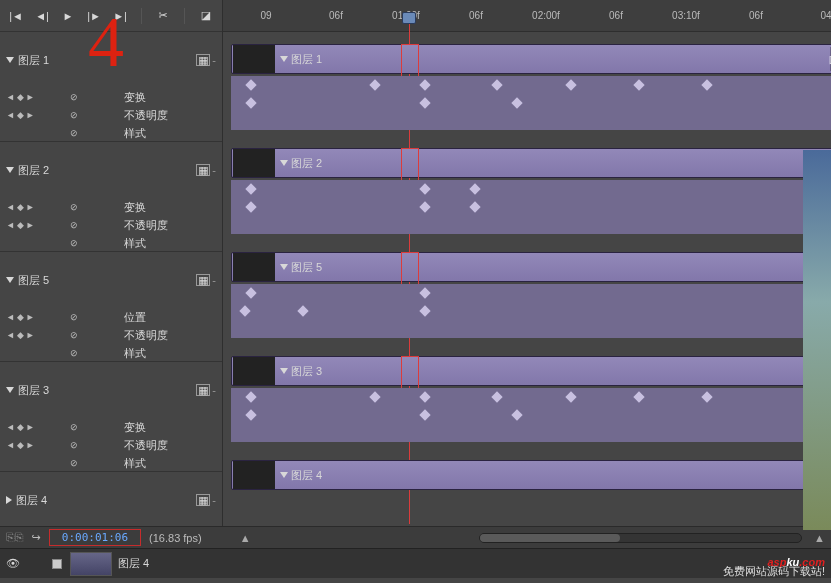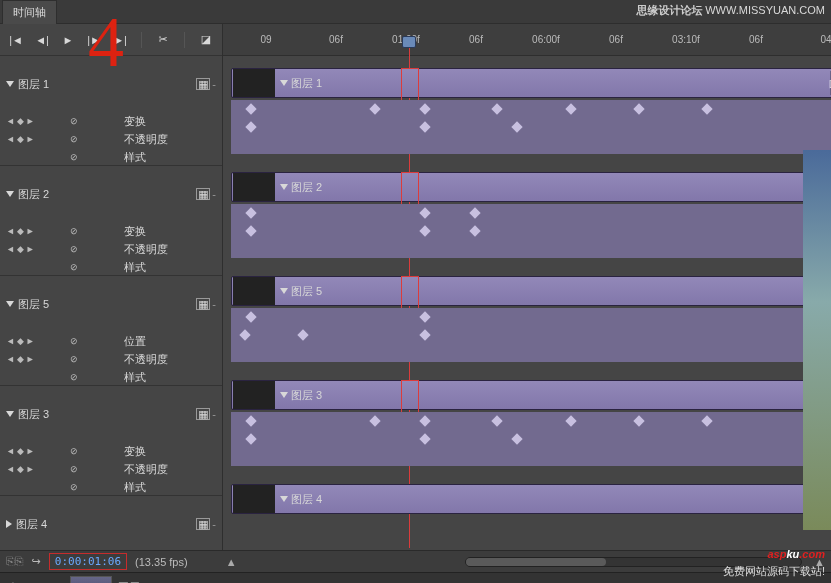--- a/index.html
+++ b/index.html
@@ -37,50 +37,44 @@
 .playhead .line{position:absolute;width:1px;height:500px;background:#db3c3c;left:0;top:12px}
 .tracks{flex:1;position:relative}
 .clipstrip{position:absolute;left:8px;right:20px;height:30px;background:linear-gradient(#9288b8,#8277aa);border:1px solid #2a2340;display:flex;align-items:center;border-radius:2px;overflow:hidden}
 .clipstrip .thumb{width:42px;height:28px;background:#222;margin:0 1px;flex-shrink:0}
 .clipstrip .lbl{display:flex;align-items:center;gap:3px;margin-left:4px}
 .clipstrip .end{position:absolute;right:2px;top:2px;bottom:2px;width:8px;background:rgba(0,0,0,.25);display:flex;align-items:center;justify-content:center;color:#fff}
 .kfrow{position:absolute;left:8px;right:20px;height:18px;background:#726a8f}
 .diamond{position:absolute;width:8px;height:8px;background:#c8c0e0;transform:rotate(45deg);top:5px}
 .redbox{position:absolute;left:178px;width:18px;border:1px solid #db3c3c;pointer-events:none}
 .statusbar{height:22px;background:#3c3c3c;border-top:1px solid #2a2a2a;display:flex;align-items:center;padding:0 6px;gap:8px}
-.tc{border:1px solid #c62c2c;color:#6aa9ff;padding:1px 5px;font-family:monospace}
+.tc{border:1px solid #c62c2c;color:#6aa9ff;padding:1px 12px;font-family:monospace}
 .fps{color:#bbb}
 .scrollbar{flex:1;height:10px;background:#343434;border:1px solid #222;border-radius:5px;margin-left:220px;position:relative}
 .scrollbar .th{position:absolute;left:0;width:140px;top:0;bottom:0;background:#5a5a5a;border-radius:5px}
 .bottomstrip{height:30px;background:#333;border-top:1px solid #222;display:flex;align-items:center;padding:0 4px;position:relative}
 .eye{width:18px;height:14px;display:inline-flex;align-items:center;justify-content:center}
 .btm-thumb{width:42px;height:24px;border:1px solid #555;margin-left:8px;background:linear-gradient(#668,#446)}
-.aspku{position:absolute;right:6px;bottom:20px;font-weight:bold;font-size:20px;font-style:italic}
+.aspku{position:absolute;right:6px;bottom:12px;font-weight:bold;font-size:20px;font-style:italic}
 .aspku .r{color:#e02020}
 .aspku .w{color:#fff}
 .aspku .s{font-size:11px}
 .cnfoot{position:absolute;right:6px;bottom:4px;color:#ddd;font-size:11px}
 .annot4{position:absolute;left:88px;top:6px;font-size:72px;font-family:serif;color:#d21;font-weight:normal;pointer-events:none;z-index:50;line-height:1}
 .bgphoto{position:absolute;right:0;top:150px;width:28px;height:380px;background:linear-gradient(#4a6a9a 0%,#8aa 40%,#7a8a5a 100%)}
 .checker{background:repeating-conic-gradient(#fff 0 25%,#ccc 0 50%) 0 0/10px 10px}
 .th-hand{background:linear-gradient(#6a3030,#502020)}
 .th-city{background:linear-gradient(135deg,#556,#99a,#334)}
 .th-blob{background:radial-gradient(ellipse 60% 50% at 45% 55%,#000 0 55%,#fff 56%)}
 .th-sky{background:linear-gradient(#5a7a9a,#aac,#778)}
 </style>
 </head>
 <body>
 
 <div class="panel">
-  <div class="topbar">
-    <div class="tab">时间轴</div>
-    <div class="watermark">
-      <b>思缘设计论坛</b>&nbsp;<span>WWW.MISSYUAN.COM</span>
-    </div>
-  </div>
 
   <div class="content">
 
     <div class="leftcol">
       <div class="toolbar">
         <span class="tbtn">|◄</span>
         <span class="tbtn">◄|</span>
         <span class="tbtn">►</span>
         <span class="tbtn">|►</span>
         <span class="tbtn">►|</span>
@@ -271,21 +265,21 @@
           </div>
         </div>
     </div>
 
     <div class="rightcol">
       <div class="ruler" id="ruler">
           <span class="ticklabel">09</span>
           <span class="ticklabel">06f</span>
           <span class="ticklabel">01:00f</span>
           <span class="ticklabel">06f</span>
-          <span class="ticklabel">06:00f</span>
+          <span class="ticklabel">02:00f</span>
           <span class="ticklabel">06f</span>
           <span class="ticklabel">03:10f</span>
           <span class="ticklabel">06f</span>
           <span class="ticklabel">04</span>
         </div>
       <div class="playhead">
         <div class="cap"></div>
           <div class="line"></div>
       </div>
       <div class="tracks" id="tracks">
@@ -385,21 +379,21 @@
             <span class="end">▷</span>
           </div>
         </div>
     </div>
   </div>
 
   <div class="statusbar">
     <span style="color:#888">⎘⎘</span>
     <span style="color:#bbb">↪</span>
     <span class="tc">0:00:01:06</span>
-    <span class="fps">(13.35 fps)</span>
+    <span class="fps">(16.83 fps)</span>
     <span style="margin-left:30px;color:#aaa">▲</span>
     <div class="scrollbar">
         <div class="th"></div>
       </div>
     <span style="color:#aaa;margin-left:4px">▲</span>
   </div>
 
   <div class="bottomstrip">
     <span class="eye">👁</span>
     <span class="swatch" style="margin-left:30px"></span>

